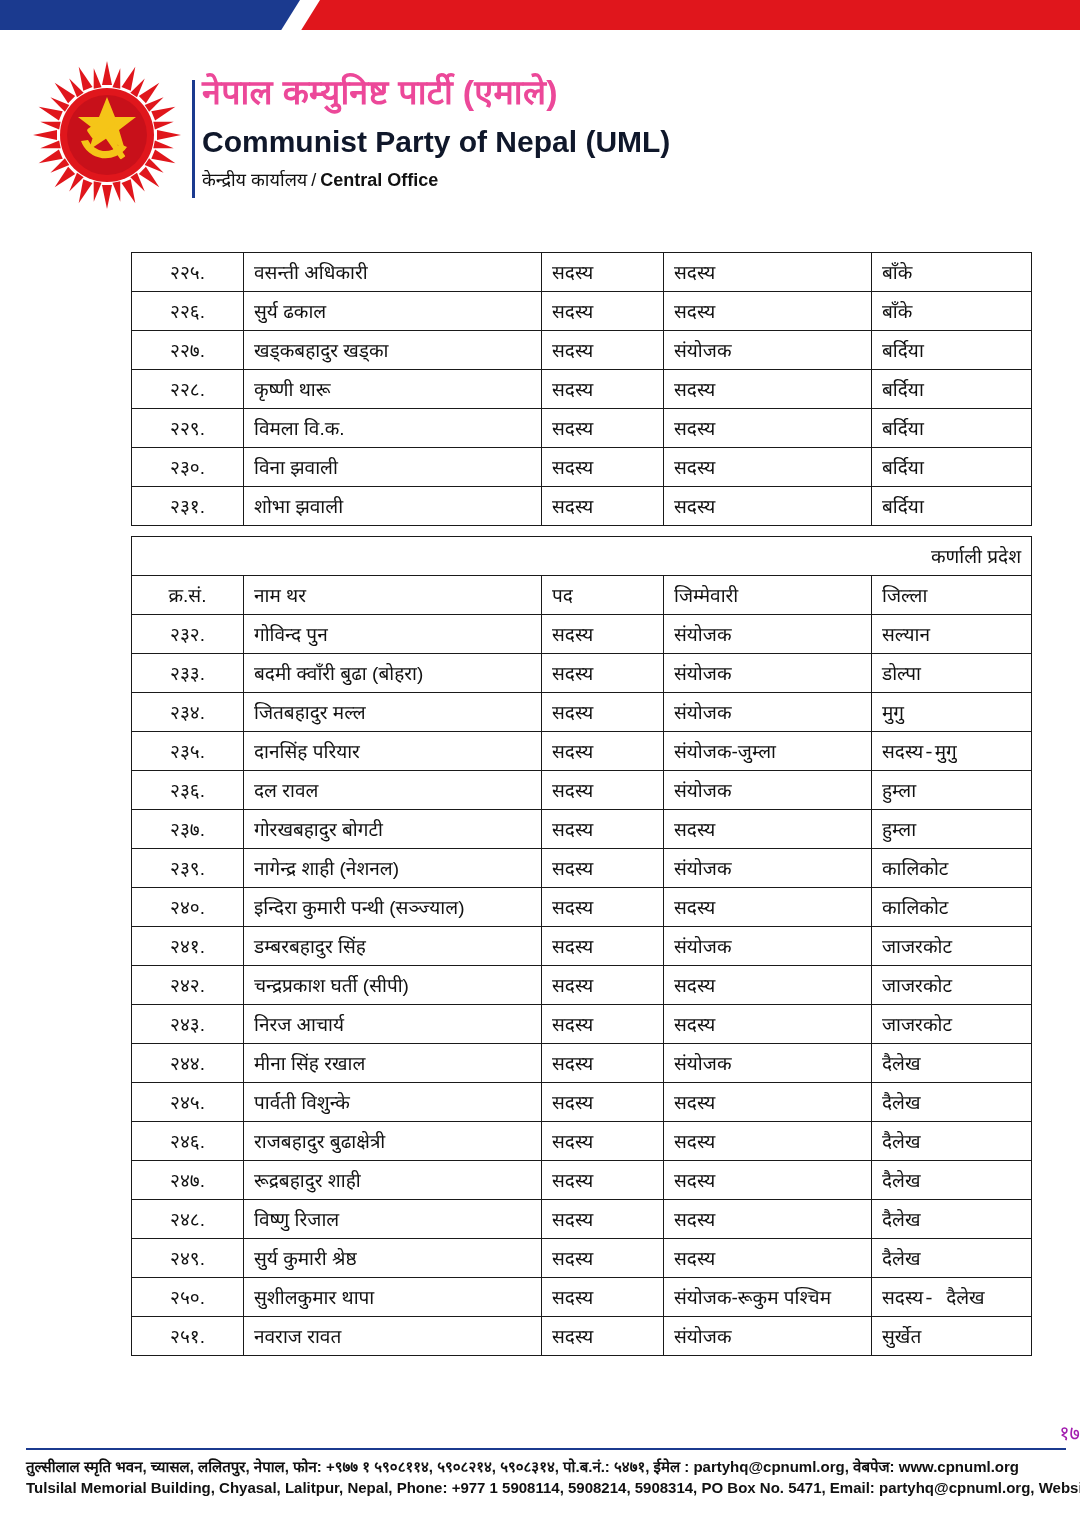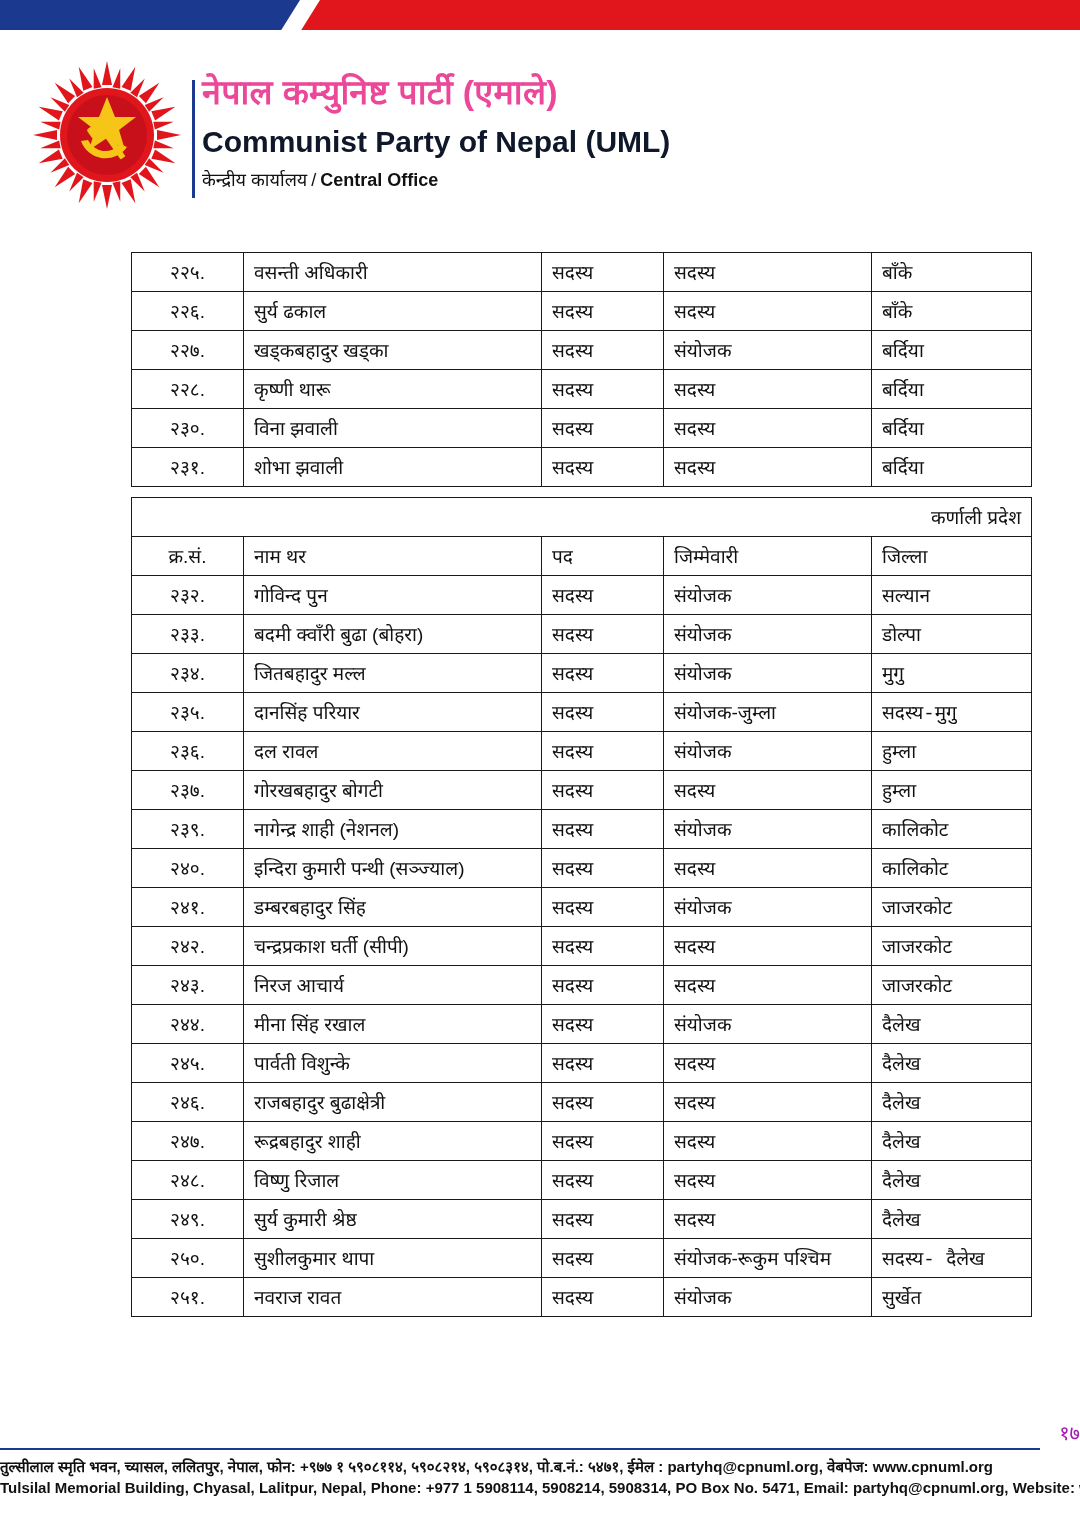--- a/index.html
+++ b/index.html
@@ -163,20 +163,21 @@
     color: #a21caf;
   }
 
   
   .footer {
     position: absolute;
     left: 0;
     top: 1448px;
     width: 868px;
     text-align: right;
+    padding-left: 26px;
   }
   .footer .rule {
     width: 1040px;
     height: 2px;
     background: #1b3a8f;
     margin: 0 auto 6px auto;
   }
   .footer .line-np {
     font-size: 15px;
     font-weight: bold;
@@ -310,20 +311,27 @@
       <tr>
         <td class="c-sn">२२७.</td>
         <td class="c-name">खड्कबहादुर खड्का</td>
         <td class="c-post">सदस्य</td>
         <td class="c-resp">संयोजक</td>
         <td class="c-dist">बर्दिया</td>
       </tr>
       <tr>
         <td class="c-sn">२२८.</td>
         <td class="c-name">कृष्णी थारू</td>
+        <td class="c-post">सदस्य</td>
+        <td class="c-resp">सदस्य</td>
+        <td class="c-dist">बर्दिया</td>
+      </tr>
+      <tr>
+        <td class="c-sn">२२९.</td>
+        <td class="c-name">विमला वि.क.</td>
         <td class="c-post">सदस्य</td>
         <td class="c-resp">सदस्य</td>
         <td class="c-dist">बर्दिया</td>
       </tr>
       <tr>
         <td class="c-sn">२३०.</td>
         <td class="c-name">विना झवाली</td>
         <td class="c-post">सदस्य</td>
         <td class="c-resp">सदस्य</td>
         <td class="c-dist">बर्दिया</td>

